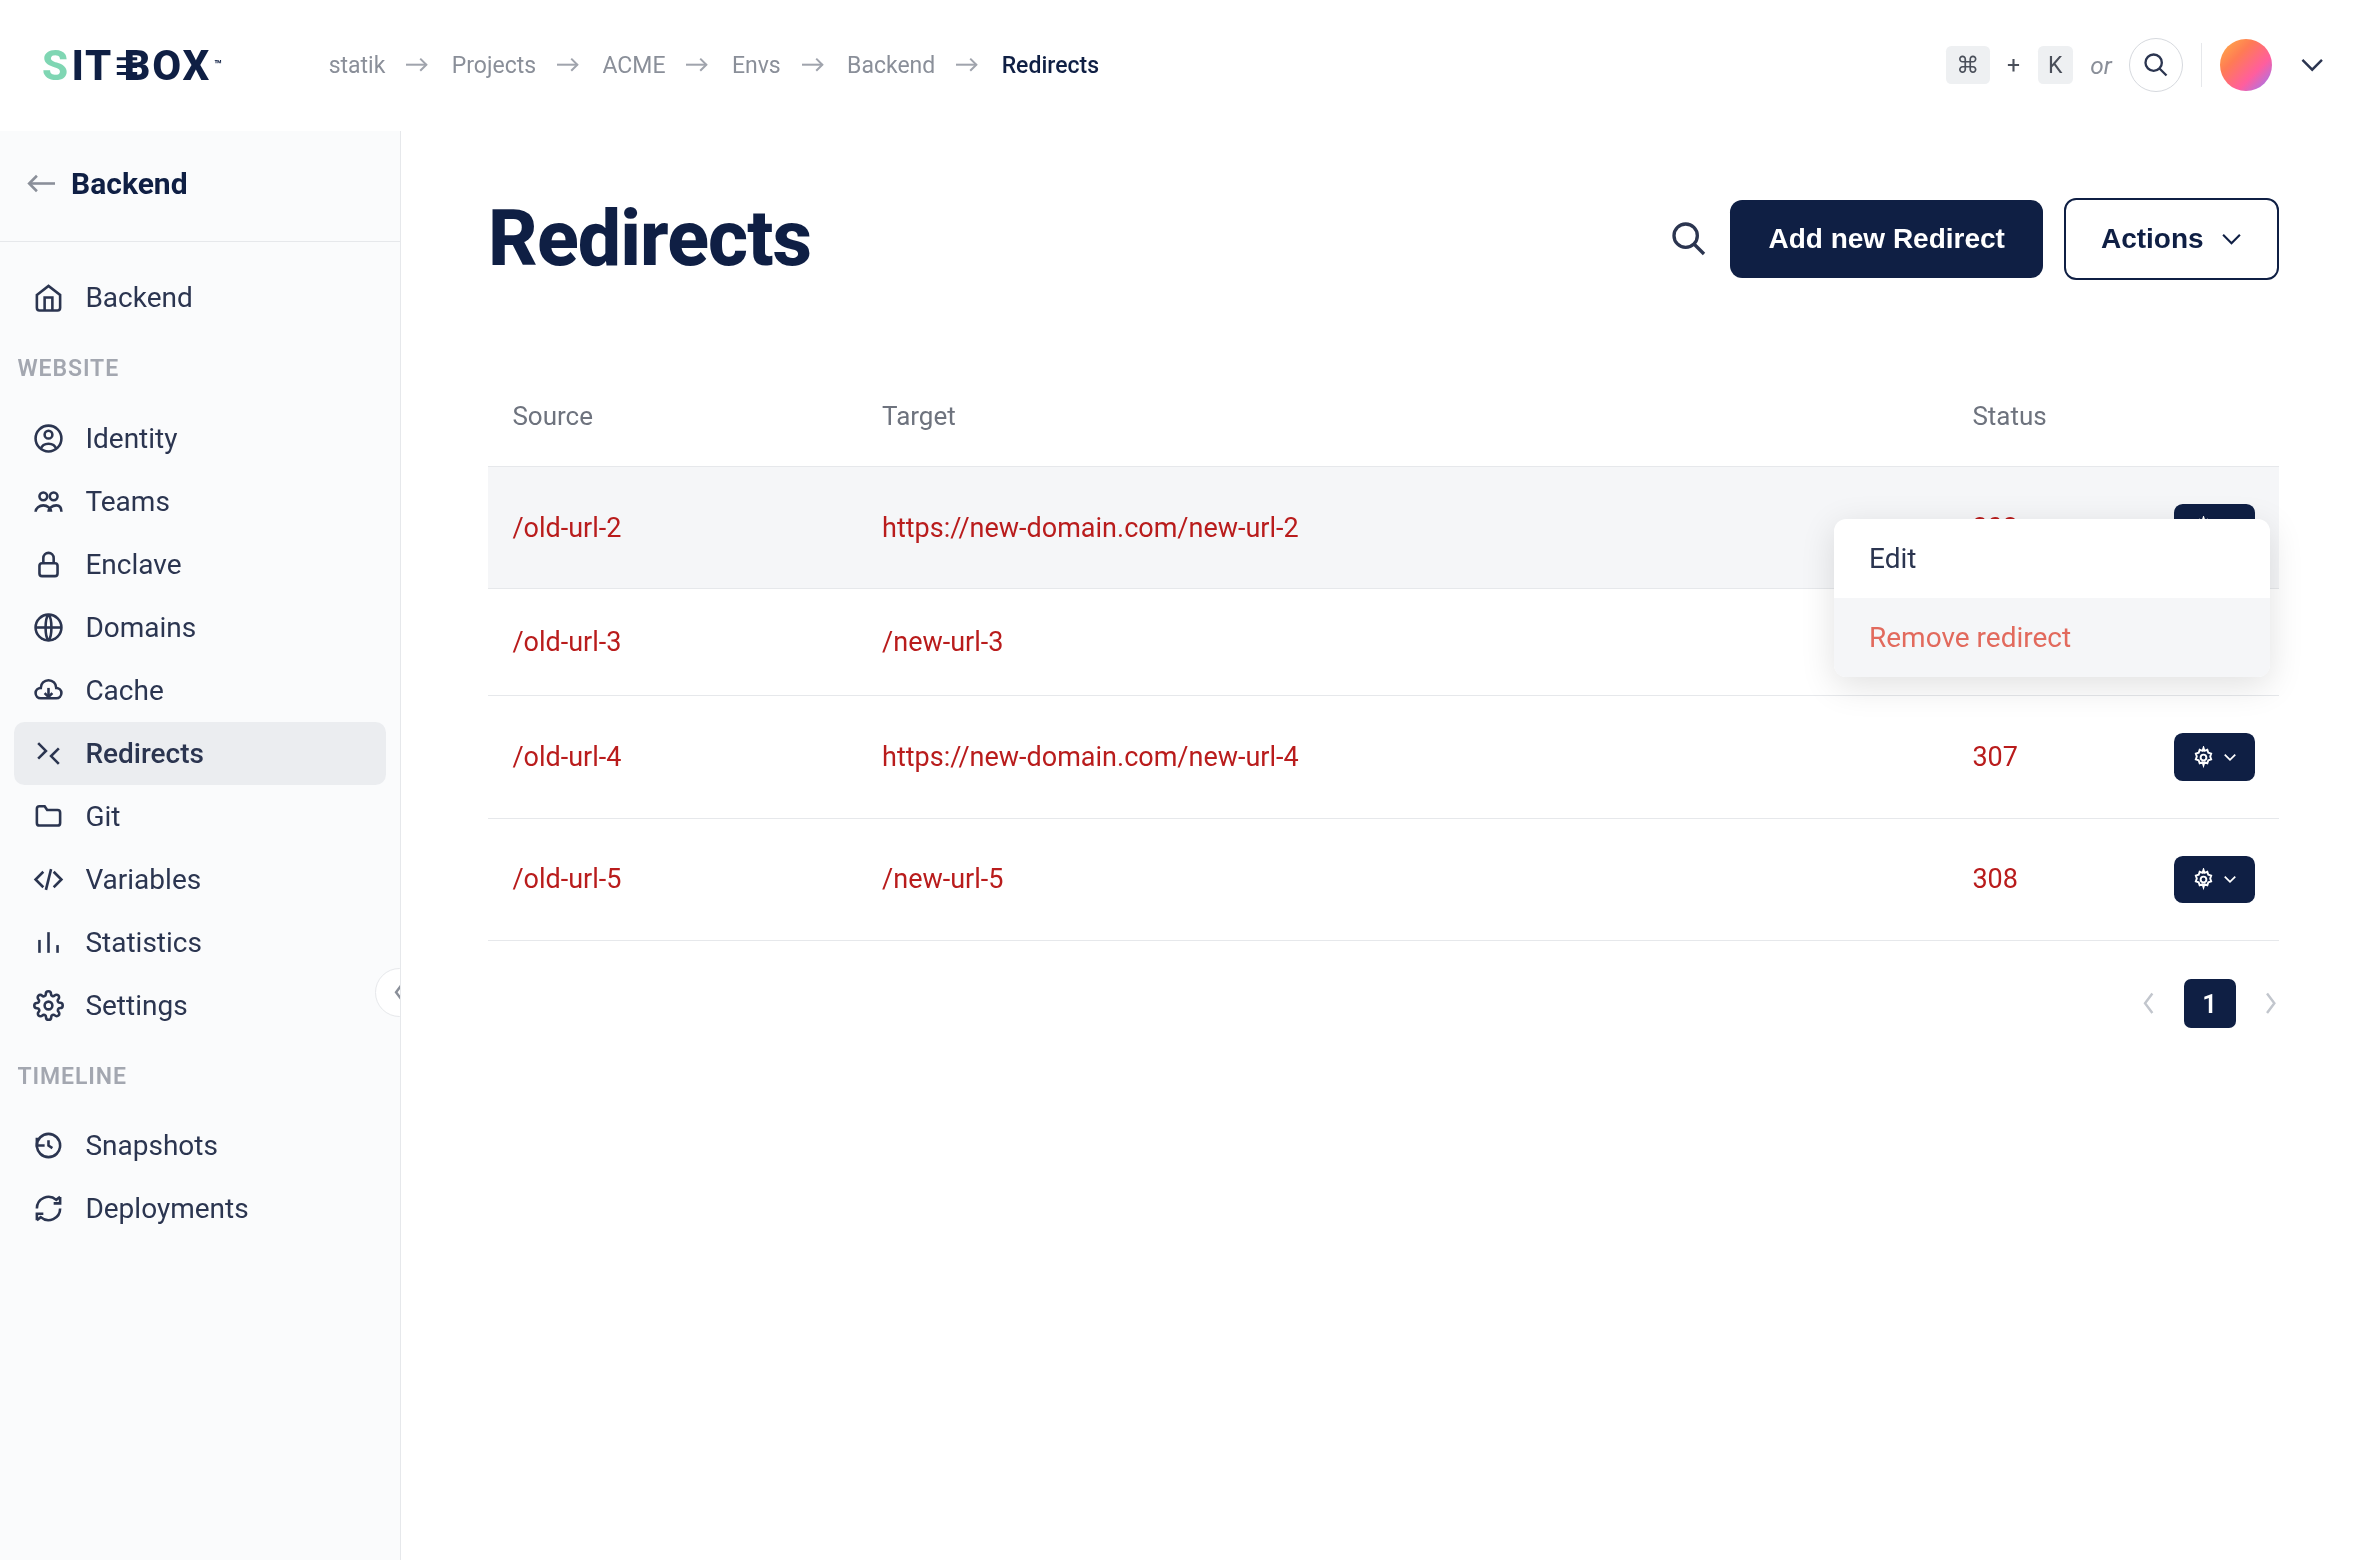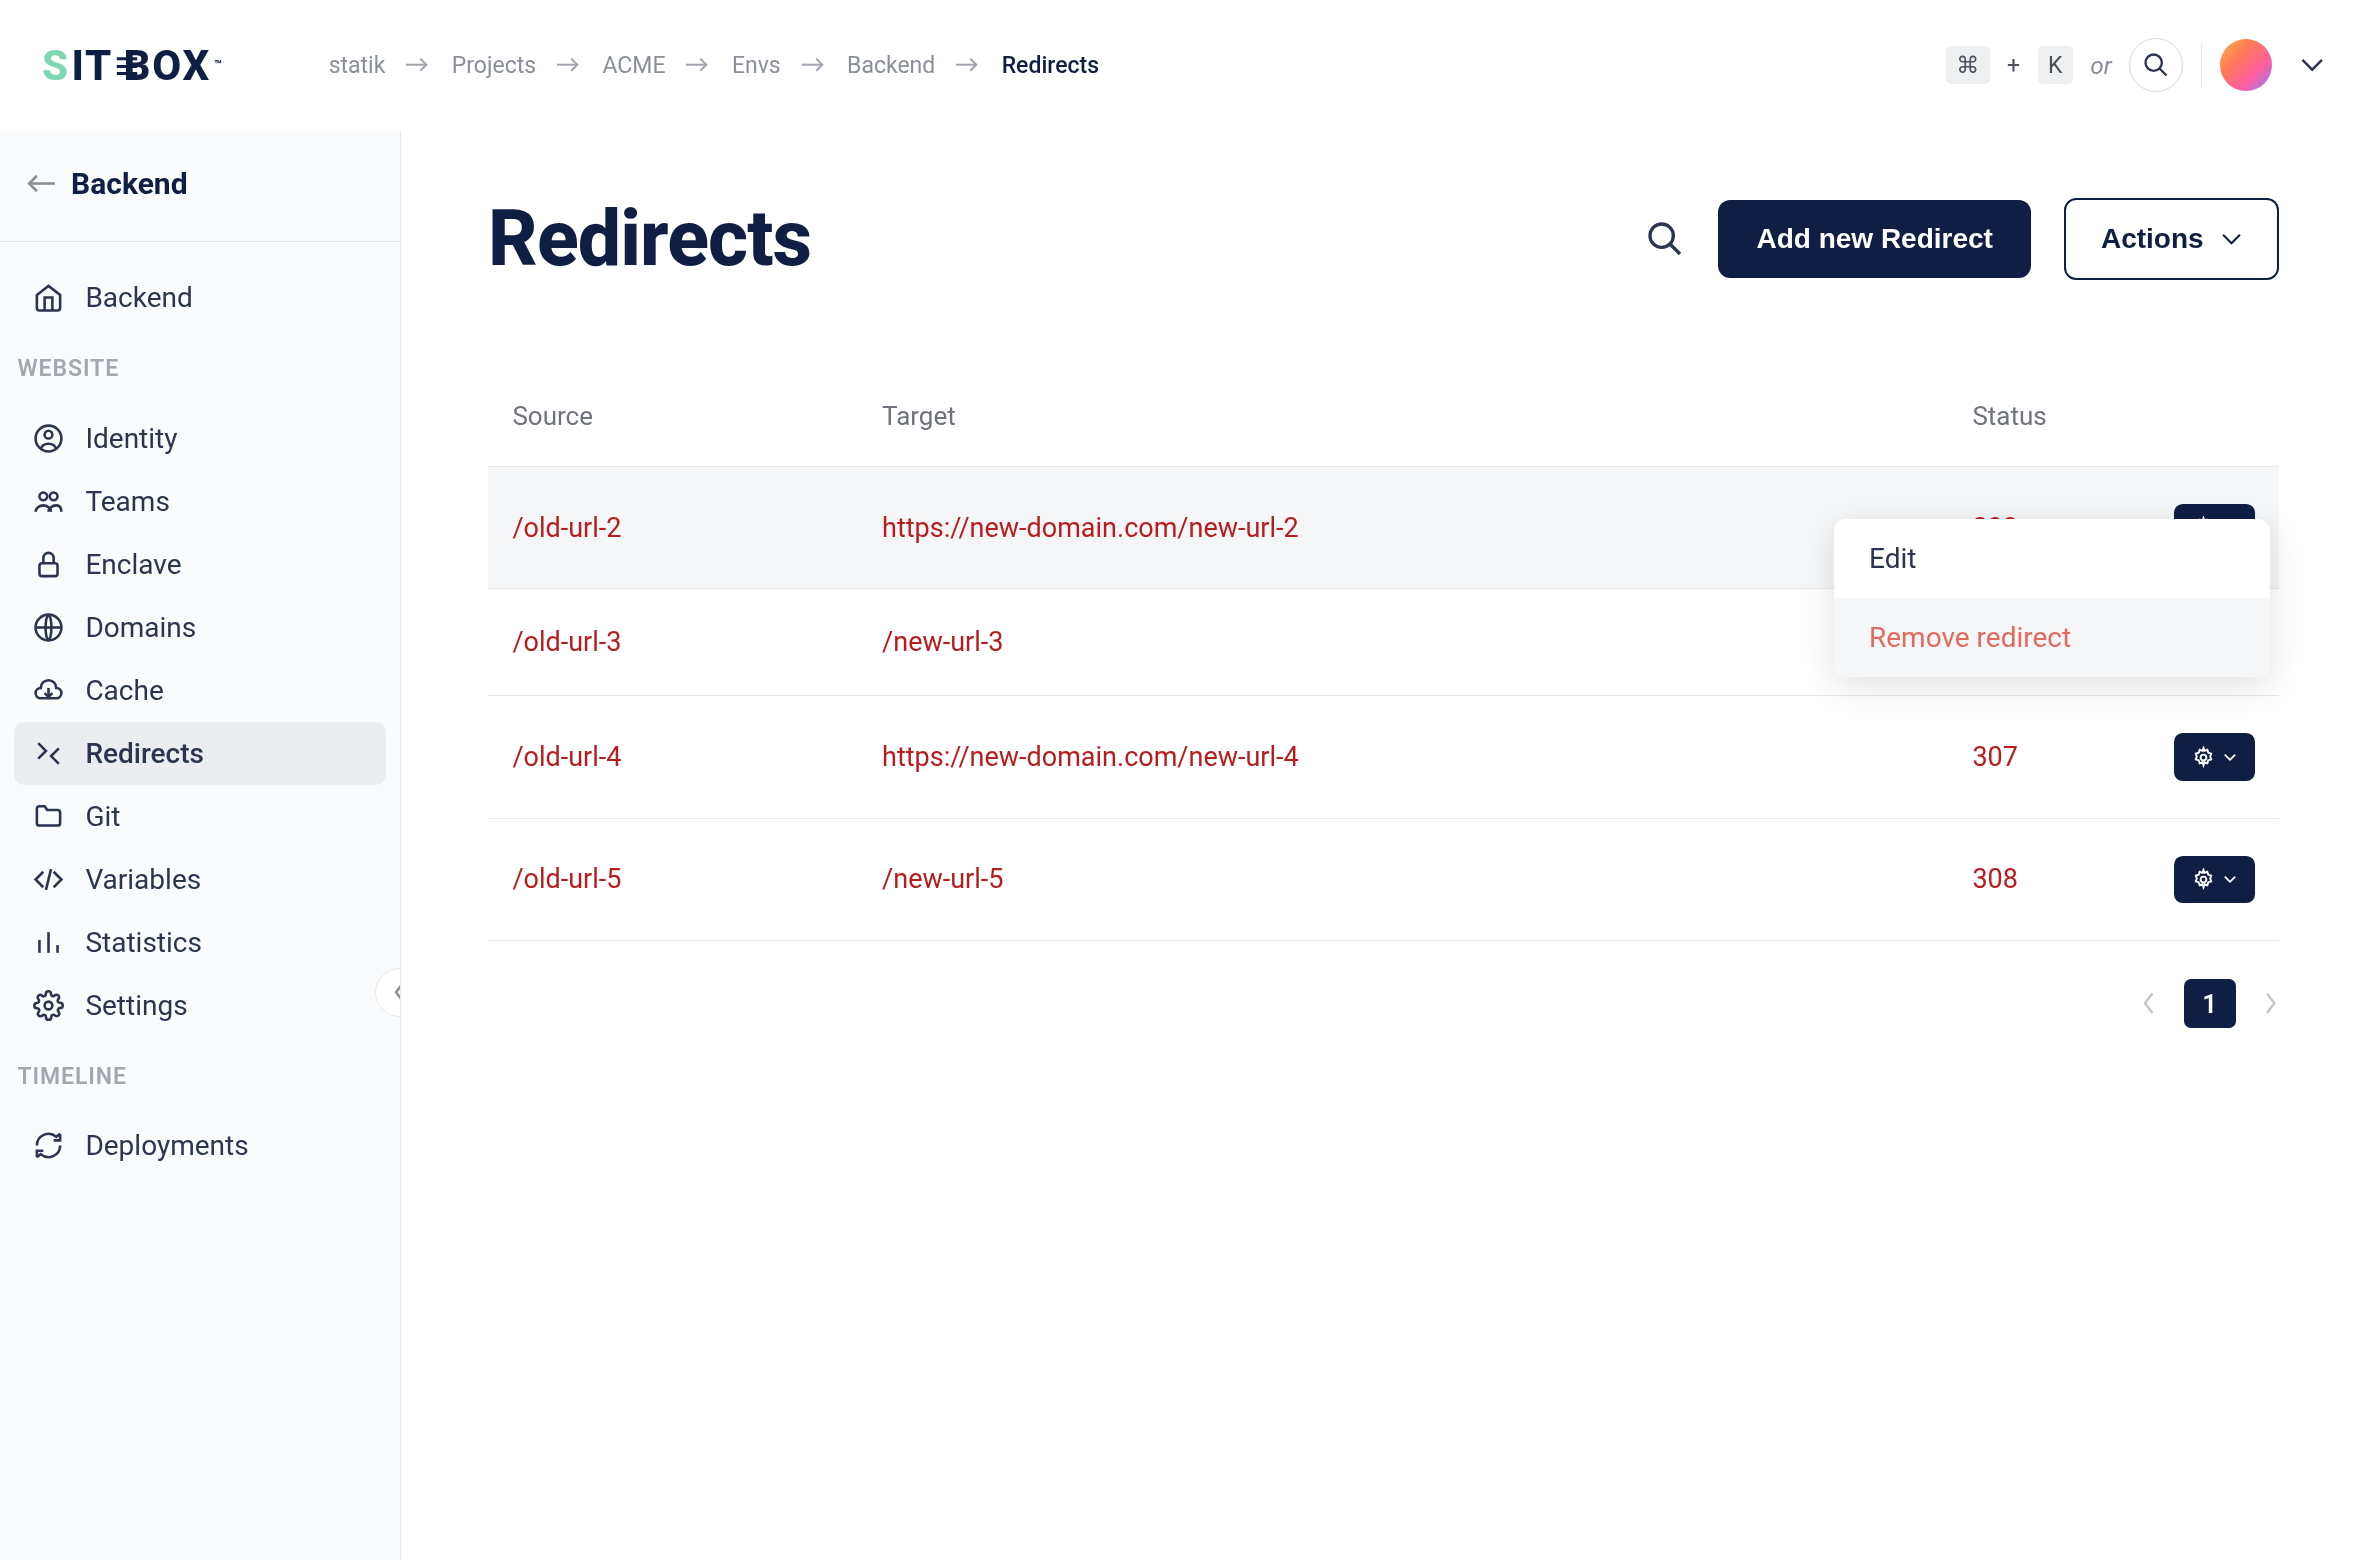--- a/index.html
+++ b/index.html
@@ -37,21 +37,21 @@
 .nav-heading { font-size: 23px; font-weight: 600; color: #a3a7b0; letter-spacing: 0.9px; padding: 26px 14px 24.4px 3.5px; }
 .nav-item { display: flex; align-items: center; gap: 19px; padding: 14px 17.4px; border-radius: 10.5px; font-size: 28px; color: #2b3550; cursor: pointer; }
 .nav-item.active { background: #ebedf0; font-weight: 500; }
 .nav-icon { width: 35px; height: 35px; display: flex; align-items: center; justify-content: center; flex-shrink: 0; }
 .sidebar-collapse { position: absolute; right: -24.4px; top: 837px; width: 49px; height: 49px; background: #fff; border: 1.7px solid #e6e8eb; border-radius: 50%; display: flex; align-items: center; justify-content: center; cursor: pointer; }
 
 
 .main { flex: 1; padding: 63px 87px; overflow: auto; }
 .page-header { display: flex; align-items: center; gap: 26px; margin-bottom: 96px; }
 .page-title { font-size: 77px; font-weight: 800; color: #0f1f44; letter-spacing: -0.9px; }
-.page-header-right { margin-left: auto; display: flex; align-items: center; gap: 33px; }
+.page-header-right { margin-left: auto; display: flex; align-items: center; gap: 21px; }
 .page-search-icon { width: 40px; height: 40px; }
 .btn-primary { background: #0f1f44; color: #fff; font-size: 28px; font-weight: 600; padding: 23px 38px; border-radius: 12.2px; border: none; cursor: pointer; }
 .btn-outline { background: #fff; color: #0f1f44; font-size: 28px; font-weight: 600; padding: 23px 35px; border-radius: 12.2px; border: 2.6px solid #0f1f44; cursor: pointer; display: flex; align-items: center; gap: 17.4px; }
 
 
 .table { width: 100%; border-collapse: collapse; }
 .table th { text-align: left; font-size: 26px; font-weight: 400; color: #6e737e; padding: 21px 24.4px 35px 24.4px; border-bottom: 0.9px solid #e6e8eb; }
 .table td { font-size: 27px; color: #b91c1c; padding: 37px 24.4px; border-bottom: 0.9px solid #e6e8eb; }
 .table tr.row-hover td { background: #f5f6f8; }
 .table-actions { text-align: right; width: 157px; }
@@ -249,20 +249,30 @@
               <svg width="31" height="31" viewBox="0 0 24 24" fill="none" stroke="#2b3550" stroke-width="2">
                 <circle cx="12" cy="12" r="3"></circle>
                 <path d="M19.4 15a1.65 1.65 0 00.33 1.82l.06.06a2 2 0 11-2.83 2.83l-.06-.06a1.65 1.65 0 00-1.82-.33 1.65 1.65 0 00-1 1.51V21a2 2 0 11-4 0v-.09a1.65 1.65 0 00-1-1.51 1.65 1.65 0 00-1.82.33l-.06.06a2 2 0 11-2.83-2.83l.06-.06a1.65 1.65 0 00.33-1.82 1.65 1.65 0 00-1.51-1H3a2 2 0 110-4h.09a1.65 1.65 0 001.51-1 1.65 1.65 0 00-.33-1.82l-.06-.06a2 2 0 112.83-2.83l.06.06a1.65 1.65 0 001.82.33h0a1.65 1.65 0 001-1.51V3a2 2 0 114 0v.09a1.65 1.65 0 001 1.51 1.65 1.65 0 001.82-.33l.06-.06a2 2 0 112.83 2.83l-.06.06a1.65 1.65 0 00-.33 1.82v0a1.65 1.65 0 001.51 1H21a2 2 0 110 4h-.09a1.65 1.65 0 00-1.51 1z"></path>
               </svg>
             </span>
           <span>Settings</span>
         </div>
 
         <div class="nav-heading">TIMELINE</div>
 
+        <div class="nav-item">
+          <span class="nav-icon">
+              <svg width="31" height="31" viewBox="0 0 24 24" fill="none" stroke="#2b3550" stroke-width="2">
+                <path d="M3 12a9 9 0 109-9 9 9 0 00-9 9z"></path>
+                <polyline points="3,6 3,12 9,12"></polyline>
+                <polyline points="12,8 12,12 15,14"></polyline>
+              </svg>
+            </span>
+          <span>Snapshots</span>
+        </div>
         <div class="nav-item">
           <span class="nav-icon">
               <svg width="31" height="31" viewBox="0 0 24 24" fill="none" stroke="#2b3550" stroke-width="2">
                 <path d="M21 12a9 9 0 01-15 6.7L3 21"></path>
                 <path d="M3 12a9 9 0 0115-6.7L21 3"></path>
                 <polyline points="21,3 21,8 16,8"></polyline>
                 <polyline points="3,21 3,16 8,16"></polyline>
               </svg>
             </span>
           <span>Deployments</span>

